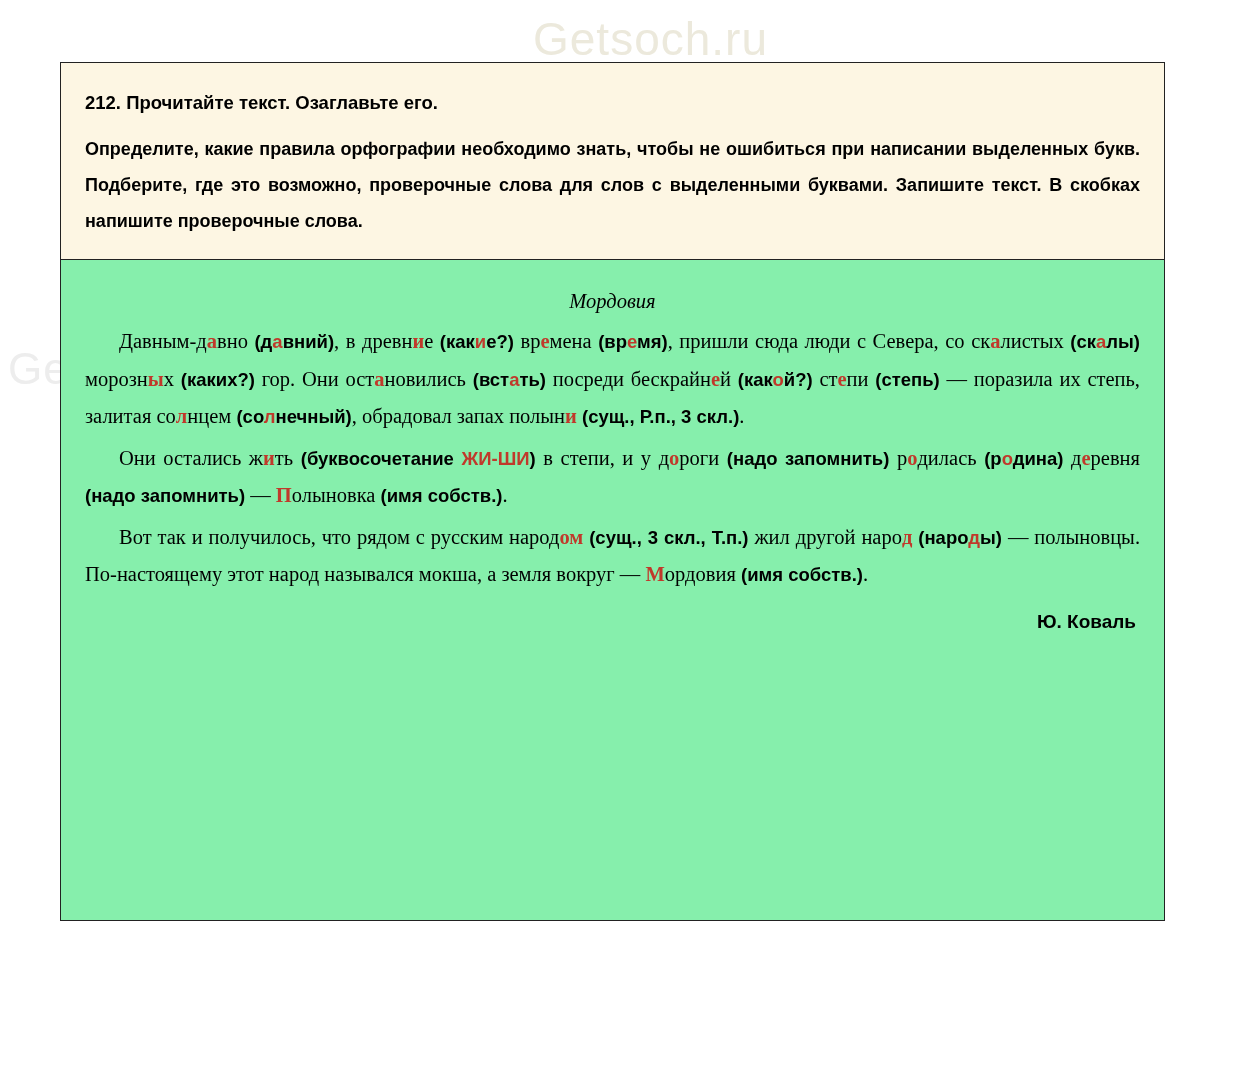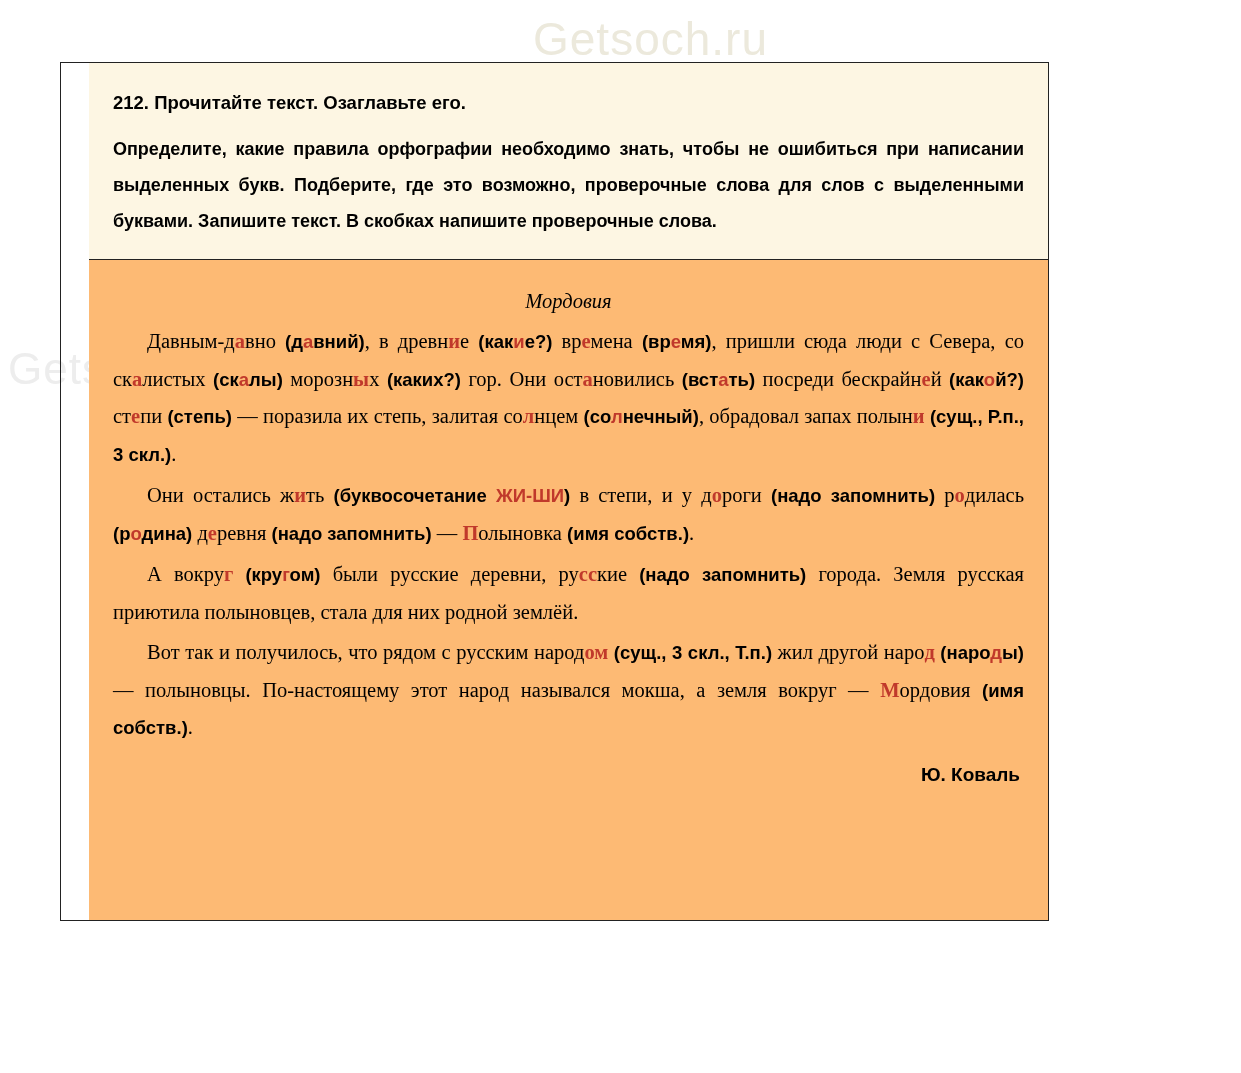--- a/index.html
+++ b/index.html
@@ -50,25 +50,24 @@
     left: 588px;
     font-size: 34px;
     color: #efefef;
   }
 
   
   .exercise {
     position: absolute;
     left: 60px;
     top: 62px;
-    width: 989px;
+    width: 1105px;
     border: 1px solid #222222;
     box-sizing: border-box;
     background: transparent;
-    padding-left: 28px;
   }
 
   .task-box {
     background: #fdf6e3;
     border-bottom: 1px solid #222222;
     padding: 22px 24px 20px 24px;
     box-sizing: border-box;
   }
   .task-line {
     font-family: "Liberation Sans", sans-serif;
@@ -83,21 +82,21 @@
   .task-par {
     font-family: "Liberation Sans", sans-serif;
     font-weight: bold;
     font-size: 18px;
     line-height: 36px;
     text-align: justify;
     margin: 0;
   }
 
   .answer-box {
-    background: #fdba74;
+    background: #86efac;
     padding: 22px 24px 26px 24px;
     box-sizing: border-box;
     min-height: 660px;
   }
   .answer-title {
     text-align: center;
     font-style: italic;
     font-size: 20.5px;
     margin: 8px 0 10px 0;
   }
@@ -146,23 +145,20 @@
     <div class="answer-title">Мордовия</div>
 
     <p class="answer-par">
       Давным-д<span class="hl">а</span>вно <b>(д<span class="hl">а</span>вний)</b>, в древн<span class="hl">и</span>е <b>(как<span class="hl">и</span>е?)</b> вр<span class="hl">е</span>мена <b>(вр<span class="hl">е</span>мя)</b>, пришли сюда люди с Севера, со ск<span class="hl">а</span>листых <b>(ск<span class="hl">а</span>лы)</b> морозн<span class="hl">ы</span>х <b>(каких?)</b> гор. Они ост<span class="hl">а</span>новились <b>(вст<span class="hl">а</span>ть)</b> посреди бескрайн<span class="hl">е</span>й <b>(как<span class="hl">о</span>й?)</b> ст<span class="hl">е</span>пи <b>(степь)</b> — поразила их степь, залитая со<span class="hl">л</span>нцем <b>(со<span class="hl">л</span>нечный)</b>, обрадовал запах полын<span class="hl">и</span> <b>(сущ., Р.п., 3 скл.)</b>.
     </p>
 
     <p class="answer-par">
       Они остались ж<span class="hl">и</span>ть <b>(буквосочетание <span class="hl-u">ЖИ-ШИ</span>)</b> в степи, и у д<span class="hl">о</span>роги <b>(надо запомнить)</b> р<span class="hl">о</span>дилась <b>(р<span class="hl">о</span>дина)</b> д<span class="hl">е</span>ревня <b>(надо запомнить)</b> — <span class="hl">П</span>олыновка <b>(имя собств.)</b>.
     </p>
 
-    <p class="answer-par">
-      А вокру<span class="hl-u">г</span> <b>(кру<span class="hl">г</span>ом)</b> были русские деревни, ру<span class="hl-u">сс</span>кие <b>(надо запомнить)</b> города. Земля русская приютила полыновцев, стала для них родной землёй.
-    </p>
 
     <p class="answer-par">
       Вот так и получилось, что рядом с русским народ<span class="hl-u">ом</span> <b>(сущ., 3 скл., Т.п.)</b> жил другой наро<span class="hl-u">д</span> <b>(наро<span class="hl">д</span>ы)</b> — полыновцы. По-настоящему этот народ назывался мокша, а земля вокруг — <span class="hl">М</span>ордовия <b>(имя собств.)</b>.
     </p>
 
     <div class="signature">Ю. Коваль</div>
   </div>
 
 </div>
 

